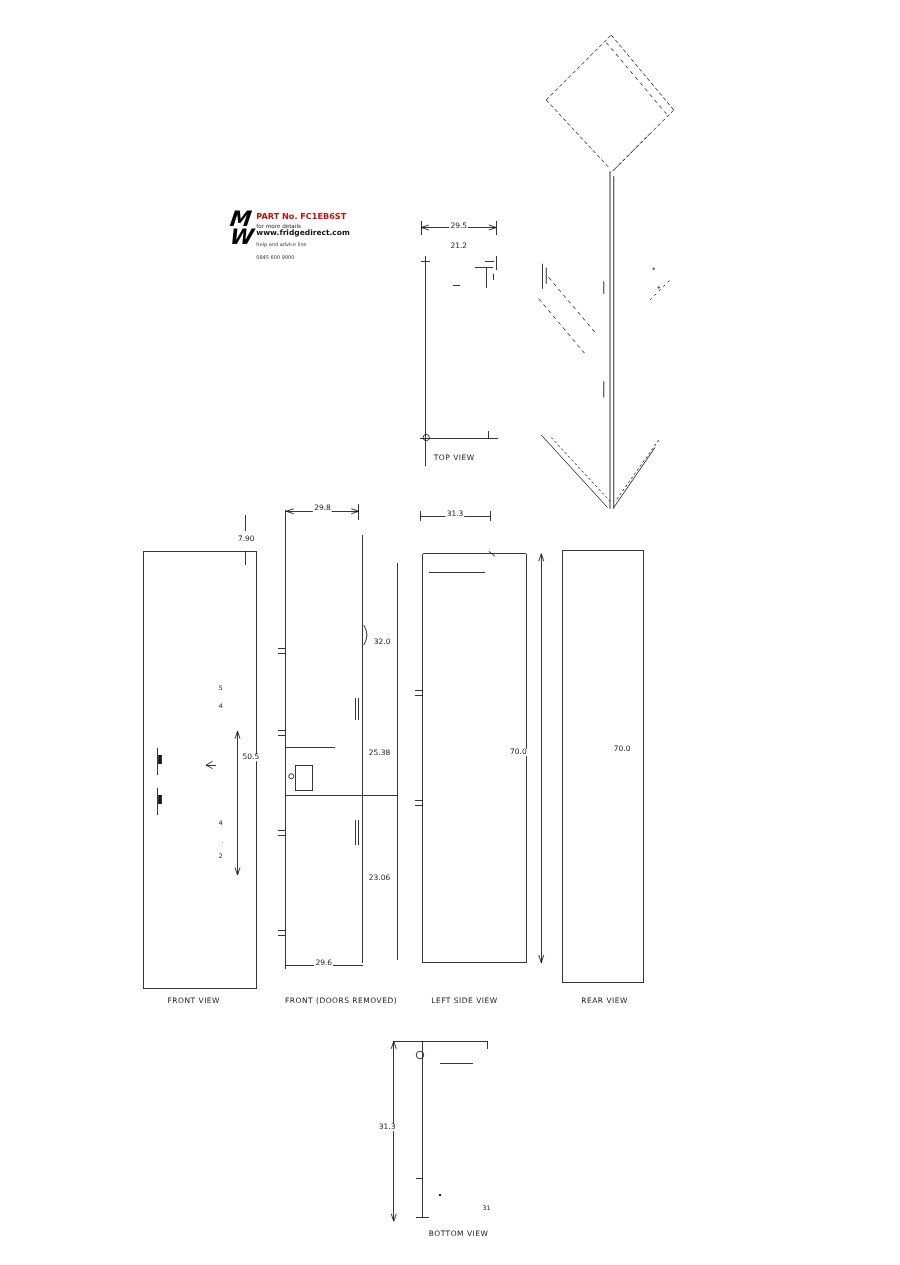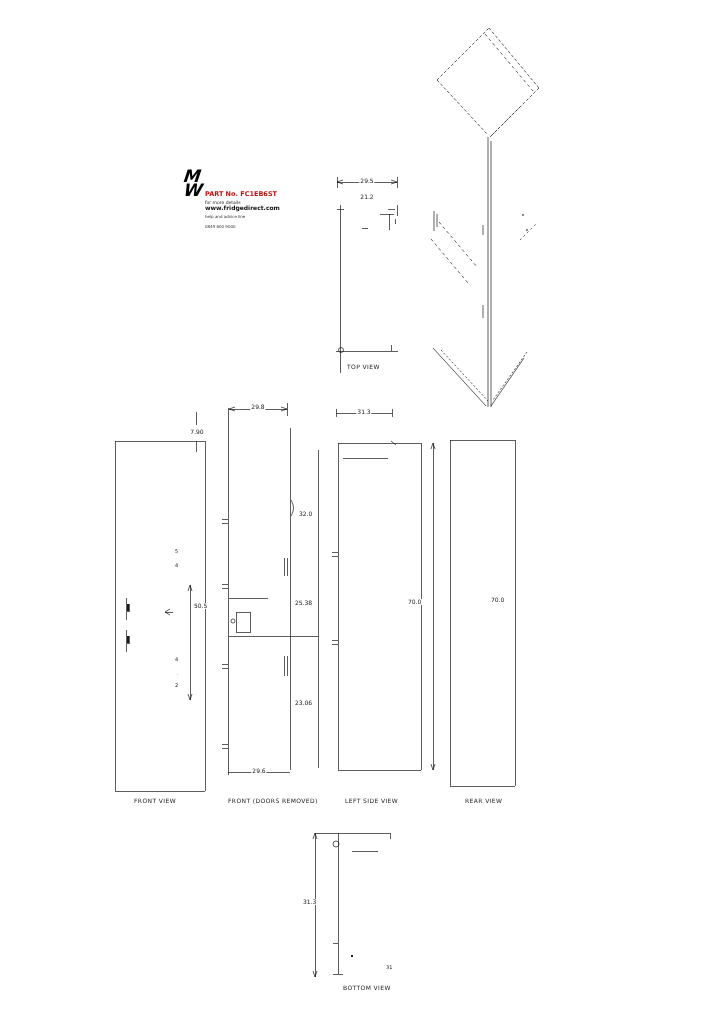--- a/index.html
+++ b/index.html
@@ -9,21 +9,21 @@
   .lbl{position:absolute;font-size:6px;line-height:1;color:#1a1a1a;background:#ffffff;
        padding:0 1px;white-space:nowrap;}
   .ctr{transform:translate(-50%,0);}
   .micro{font-size:5px;}
   .title{position:absolute;font-size:6px;letter-spacing:.4px;color:#1a1a1a;white-space:nowrap;}
   
   .logo{position:absolute;left:184px;top:170px;width:110px;}
   .monogram{position:absolute;left:0;top:0;width:20px;}
   .monogram span{display:block;font-weight:bold;font-style:italic;font-size:17px;
                  line-height:0.82;color:#000;transform:skewX(-8deg);}
-  .logo-text{position:absolute;left:21px;top:21px;width:85px;}
+  .logo-text{position:absolute;left:21px;top:0;width:85px;}
   .part-no{font-size:6.5px;font-weight:bold;color:#c11212;line-height:1.1;white-space:nowrap;}
   .tag1{font-size:4.5px;color:#222;margin-top:2px;white-space:nowrap;}
   .site{font-size:6px;font-weight:bold;color:#111;line-height:1.1;white-space:nowrap;}
   .tag2{font-size:4px;color:#333;margin-top:2px;white-space:nowrap;}
   .phone{font-size:4px;color:#333;margin-top:5px;white-space:nowrap;}
 </style>
 </head>
 <body>
 
 <div class="canvas">

